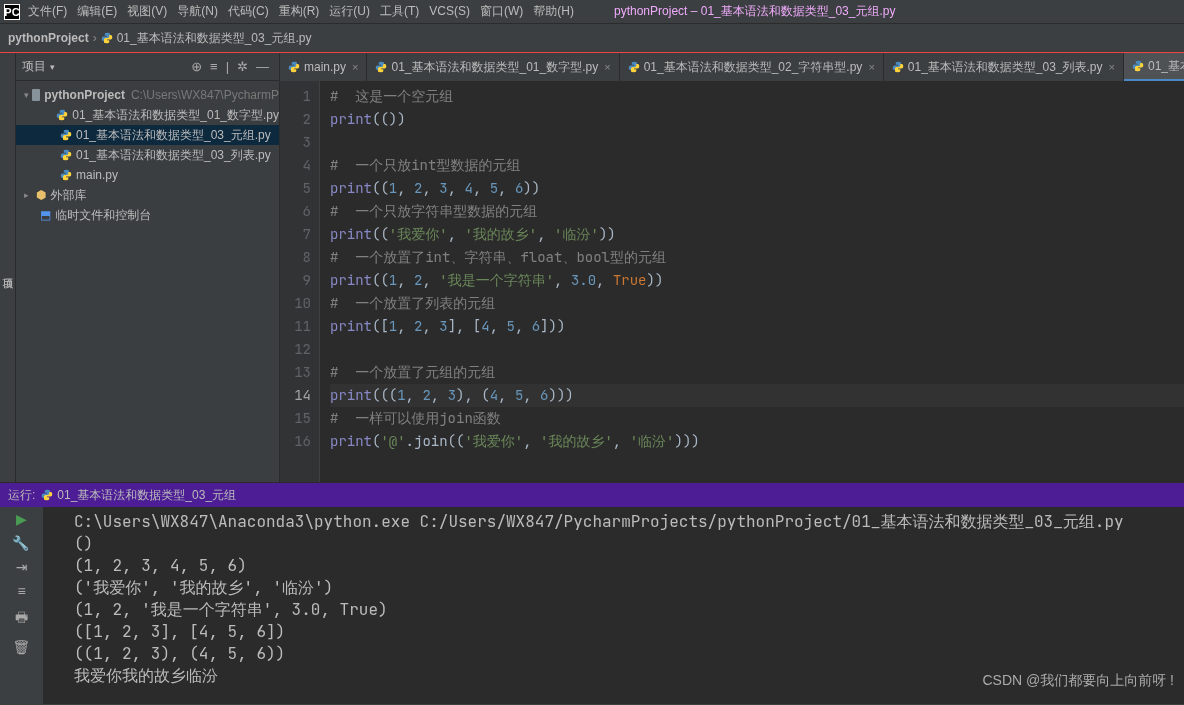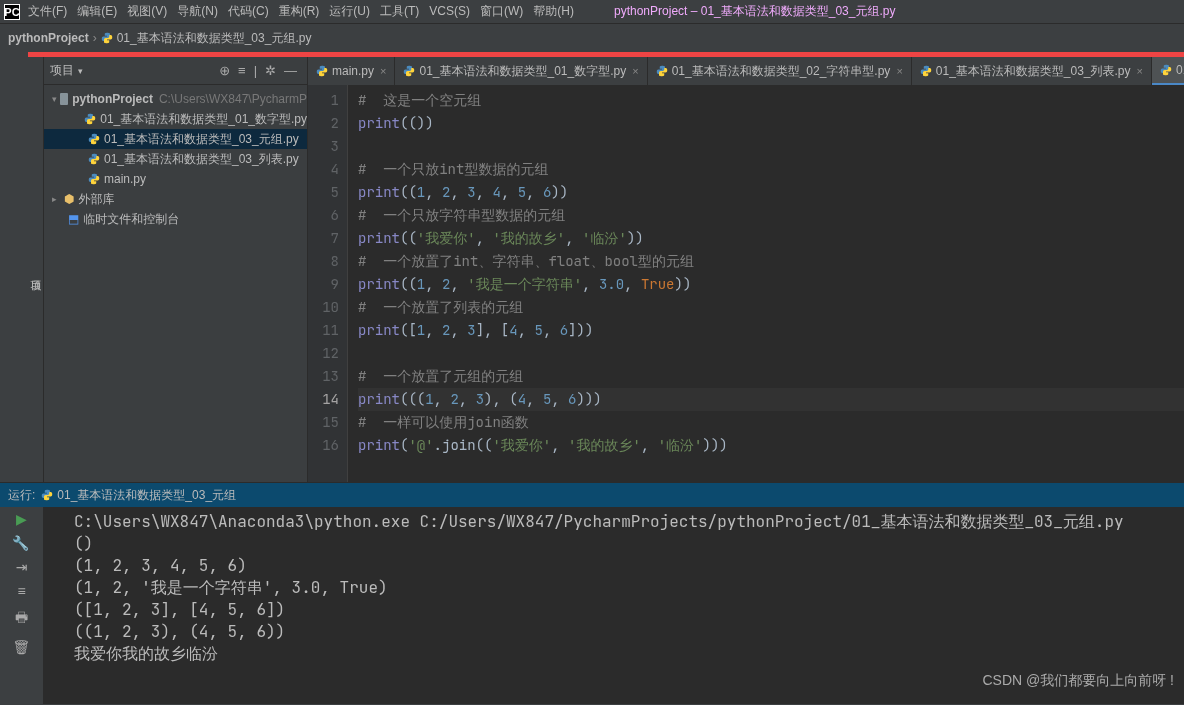--- a/index.html
+++ b/index.html
@@ -5,21 +5,21 @@
 * { margin:0; padding:0; box-sizing:border-box; }
 body { font-family:"Microsoft YaHei",Arial,sans-serif; font-size:12px; background:#3c3f41; color:#bbb; width:1184px; height:705px; overflow:hidden; }
 .menubar { height:24px; display:flex; align-items:center; background:#3c3f41; border-bottom:1px solid #2b2b2b; padding-left:4px; }
 .pcicon { width:16px; height:16px; background:#000; display:inline-flex; align-items:center; justify-content:center; font-size:11px; font-weight:bold; color:#fff; border:1px solid #fff; margin-right:8px; }
 .menubar span.item { margin-right:10px; color:#bbb; cursor:pointer; }
 .title { color:#f0abfc; margin-left:30px; }
 .breadcrumb { height:28px; display:flex; align-items:center; padding-left:8px; background:#3c3f41; }
 .breadcrumb .sep { margin:0 4px; color:#888; }
 .py-icon { width:12px; height:12px; display:inline-flex; align-items:center; justify-content:center; margin-right:4px; }
 .py-icon svg { width:12px; height:12px; }
-.main { display:flex; height:430px; border-top:5px solid #ef4444;margin-left:28px; }
+.main { display:flex; height:430px; border-top:1px solid #ef4444; }
 .leftgutter { width:20px; background:#3c3f41; border-right:1px solid #2b2b2b; writing-mode:vertical-lr; text-align:center; padding-top:4px; font-size:11px; }
 .sidebar { width:264px; background:#3b3e40; border-right:1px solid #2b2b2b; }
 .sidehdr { height:28px; display:flex; align-items:center; padding:0 6px; border-bottom:1px solid #2b2b2b; }
 .sidehdr .iconbtn { margin:0 4px; color:#aaa; cursor:pointer; font-size:13px; }
 .sidehdr .spacer { flex:1; }
 .tree { padding:4px 0; font-size:12px; }
 .tree .row { display:flex; align-items:center; height:20px; padding-left:8px; cursor:pointer; white-space:nowrap; overflow:hidden; }
 .tree .row.selected { background:#0d293e; }
 .tree .row .arrow { width:12px; color:#888; font-size:9px; }
 .tree .row .ind1 { width:16px; }
@@ -38,21 +38,21 @@
 .lines { flex:1; padding:4px 0 0 10px; color:#a9b7c6; }
 .lines .ln { height:23px; white-space:pre; }
 .lines .ln.hl { background:#323232; }
 .cm { color:#808080; }
 .fn { color:#8888c6; }
 .br { color:#a9b7c6; }
 .num { color:#6897bb; }
 .str { color:#6a8759; }
 .kw { color:#cc7832; }
 .runpanel { border-top:1px solid #2b2b2b; background:#2b2b2b; height:222px; display:flex; flex-direction:column; }
-.runhdr { height:24px; display:flex; align-items:center; background:#0c4a6e; padding-left:8px; font-size:12px; }
+.runhdr { height:24px; display:flex; align-items:center; background:#4c1d95; padding-left:8px; font-size:12px; }
 .runbody { flex:1; display:flex; }
 .runtools { width:44px; background:#3c3f41; border-right:1px solid #2b2b2b; display:flex; flex-direction:column; align-items:center; padding-top:4px; gap:8px; }
 .runtools .tb { font-size:14px; color:#aaa; cursor:pointer; }
 .runtools .play { color:#499c54; }
 .console { flex:1; font-family:"JetBrains Mono","Consolas",monospace; font-size:16px; line-height:22px; color:#bbb; padding:4px 0 0 30px; }
 .console div { height:22px; white-space:pre; }
 .watermark { position:absolute; right:10px; bottom:15px; color:#aaa; font-size:14px; pointer-events:none;text-align:center; }
 </style>
 </head>
 <body>
@@ -261,20 +261,21 @@
       <span class="tb">🔧</span>
       <span class="tb">⇥</span>
       <span class="tb">≡</span>
       <span class="tb">🖶</span>
       <span class="tb">🗑</span>
     </div>
     <div class="console" id="console">
         <div>C:\Users\WX847\Anaconda3\python.exe C:/Users/WX847/PycharmProjects/pythonProject/01_基本语法和数据类型_03_元组.py</div>
         <div>()</div>
         <div>(1, 2, 3, 4, 5, 6)</div>
+        <div>('我爱你', '我的故乡', '临汾')</div>
         <div>(1, 2, '我是一个字符串', 3.0, True)</div>
         <div>([1, 2, 3], [4, 5, 6])</div>
         <div>((1, 2, 3), (4, 5, 6))</div>
         <div>我爱你我的故乡临汾</div>
       </div>
   </div>
 </div>
 
 <div class="watermark">CSDN @我们都要向上向前呀 !</div>
 

